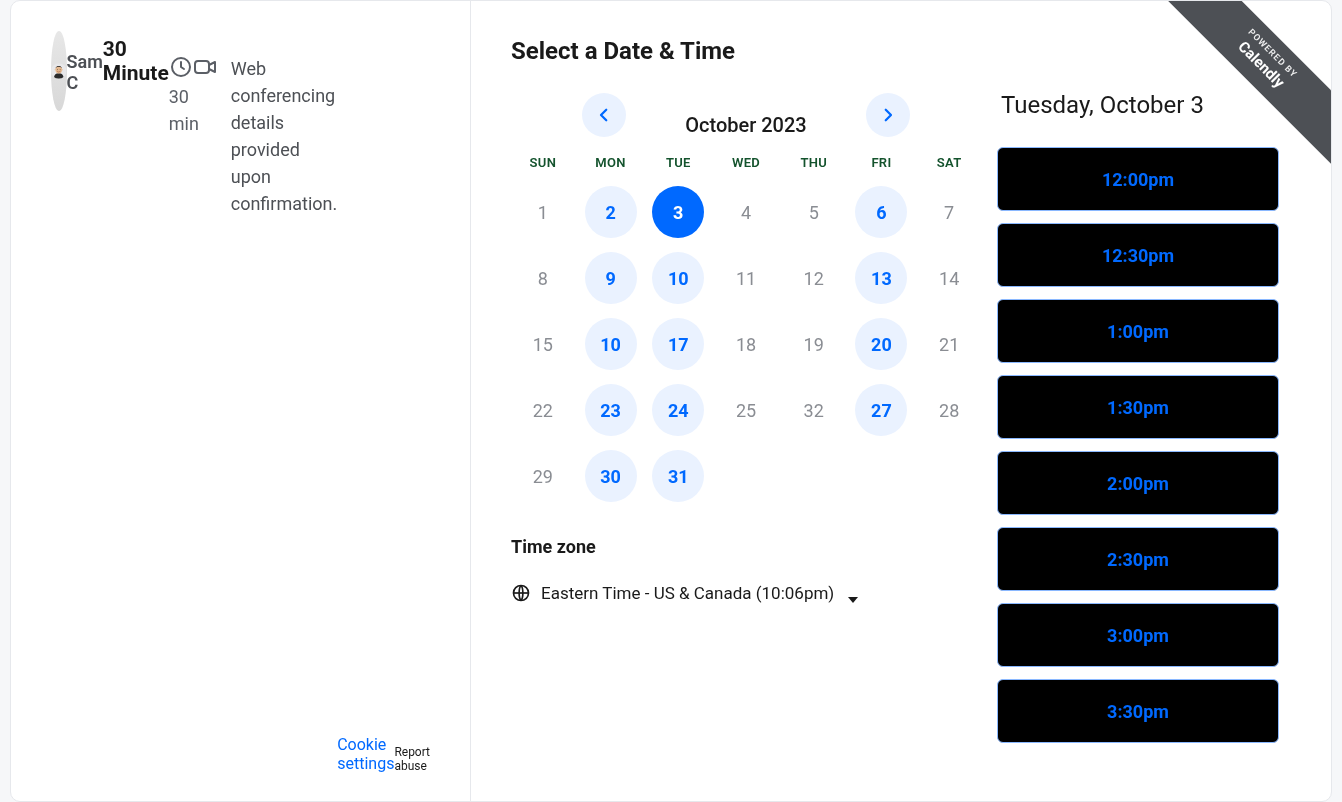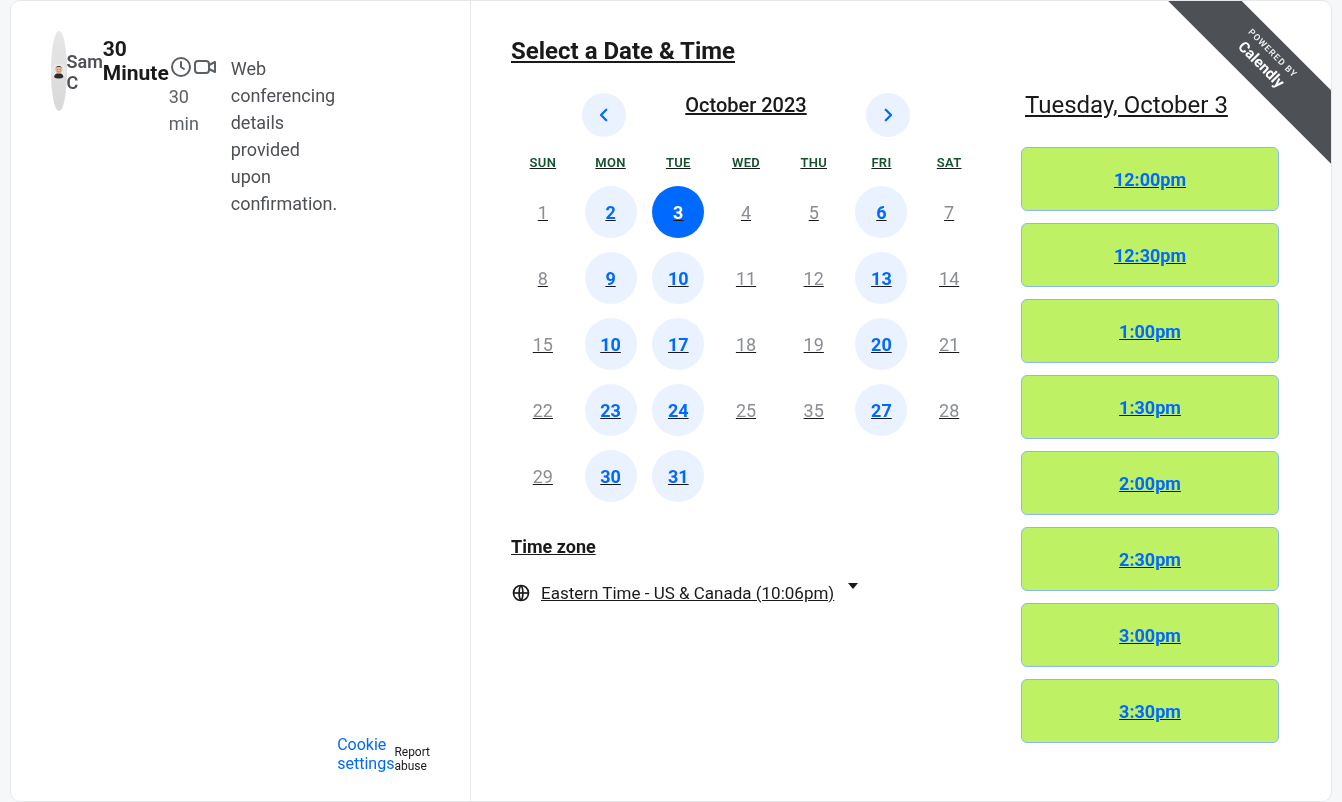--- a/index.html
+++ b/index.html
@@ -39,24 +39,24 @@
     .meta-row .icon { width:24px; height:24px; flex:0 0 24px; color:#5b5f66; }
     .meta-row .text { line-height:1.5; }
     .left-footer {
       margin-top:auto; display:flex; justify-content:space-between; align-items:flex-end;
       padding-bottom:8px; padding-top:20px;
     }
     .link-cookie { color:#0069ff; font-size:16px; cursor:pointer; }
     .link-report { color:#1a1a1a; font-size:12px; cursor:pointer; }
 
     
-    .right-col { flex:1; padding:36px 30px 20px 40px; display:flex; gap:40px; position:relative;text-decoration:underline; }
+    .right-col { flex:1; padding:36px 30px 20px 40px; display:flex; gap:16px; position:relative; }
     .calendar-area { flex:0 0 470px; }
     .page-title { font-size:24px; font-weight:700; color:#1a1a1a; margin-bottom:28px; }
-    .month-nav { display:flex; align-items:flex-start; justify-content:center; gap:40px; margin-bottom:18px; }
+    .month-nav { display:flex; align-items:flex-end; justify-content:center; gap:40px; margin-bottom:18px; }
     .nav-btn {
       width:44px; height:44px; border-radius:50%; background:#eaf2ff;
       display:flex; align-items:center; justify-content:center; cursor:pointer;
       border:none;
     }
     .nav-btn svg { width:18px; height:18px; stroke:#0069ff; }
     .month-label { font-size:20px; color:#1a1a1a; font-weight:500; min-width:160px; text-align:center; }
     .weekdays { display:grid; grid-template-columns:repeat(7,1fr); gap:4px; margin-top:10px; }
     .weekdays span { font-size:13px; font-weight:600; color:#14532d; text-align:center; letter-spacing:0.3px; }
     .days-grid { display:grid; grid-template-columns:repeat(7,1fr); gap:14px 4px; margin-top:16px; }
@@ -70,33 +70,33 @@
       background:#eaf2ff; color:#0069ff; font-weight:700; cursor:pointer;
       width:52px; height:52px; margin:0 auto;
     }
     .day.selected {
       background:#0069ff; color:#ffffff; font-weight:700; cursor:pointer;
       width:52px; height:52px; margin:0 auto;
     }
     .day.unavailable { cursor:default; }
     .timezone-block { margin-top:34px; }
     .tz-label { font-size:18px; font-weight:700; color:#1a1a1a; margin-bottom:26px; }
-    .tz-value { display:flex; align-items:flex-start; gap:10px; color:#1a1a1a; font-size:17px; cursor:pointer; }
+    .tz-value { display:flex; align-items:flex-end; gap:10px; color:#1a1a1a; font-size:17px; cursor:pointer; }
     .tz-value .globe { width:20px; height:20px; }
     .tz-value .caret { width:0;height:0;border-left:5px solid transparent;border-right:5px solid transparent;border-top:6px solid #1a1a1a; margin-left:4px; }
 
     
     .slots-area { flex:1; padding-top:54px; position:relative; }
     .slots-heading { font-size:24px; color:#1a1a1a; margin-bottom:28px; margin-left:4px; }
     .slots-scroll { height:620px; overflow-y:auto; padding-right:22px; }
     .slot {
       border:1px solid #8ab8ff; border-radius:6px;
       height:64px; display:flex; align-items:center; justify-content:center;
       color:#0069ff; font-weight:700; font-size:18px; margin-bottom:12px;
-      cursor:pointer; background:#bef264;
+      cursor:pointer; background:#000000;
     }
 
     
     .ribbon {
       position:absolute; top:0; right:0; width:170px; height:170px; overflow:hidden; pointer-events:none;
     }
     .ribbon .band {
       position:absolute; width:260px; text-align:center;
       background:#4d5055; color:#fff; font-size:11px; line-height:1.2;
       transform:rotate(45deg); top:34px; right:-64px; padding:10px 0 12px 0;
@@ -219,21 +219,21 @@
           <div class="day available">10</div>
           <div class="day available">17</div>
           <div class="day unavailable">18</div>
           <div class="day unavailable">19</div>
           <div class="day available">20</div>
           <div class="day unavailable">21</div>
           <div class="day unavailable">22</div>
           <div class="day available">23</div>
           <div class="day available">24</div>
           <div class="day unavailable">25</div>
-          <div class="day unavailable">35</div>
+          <div class="day unavailable">32</div>
           <div class="day available">27</div>
           <div class="day unavailable">28</div>
           <div class="day unavailable">29</div>
           <div class="day available">30</div>
           <div class="day available">31</div>
         </div>
 
       <div class="timezone-block">
         <div class="tz-label">Time zone</div>
         <div class="tz-value">

